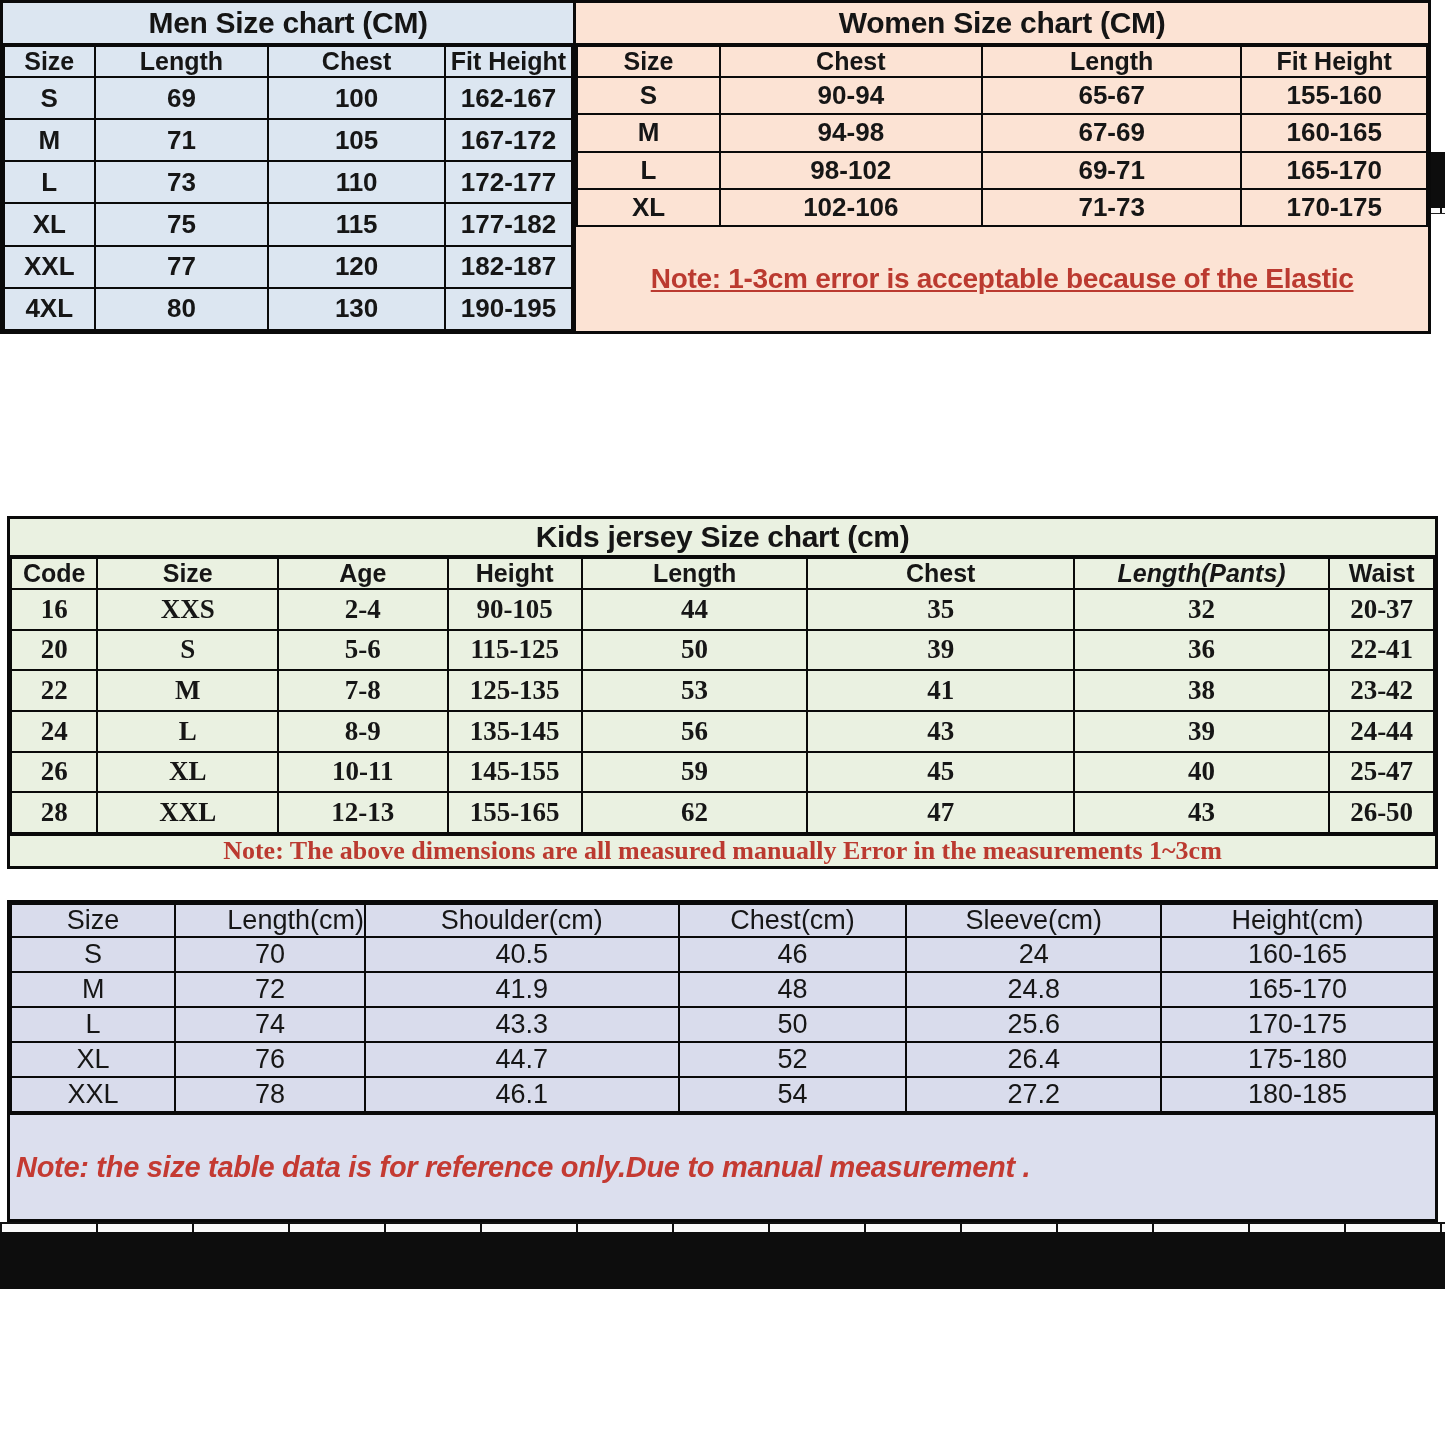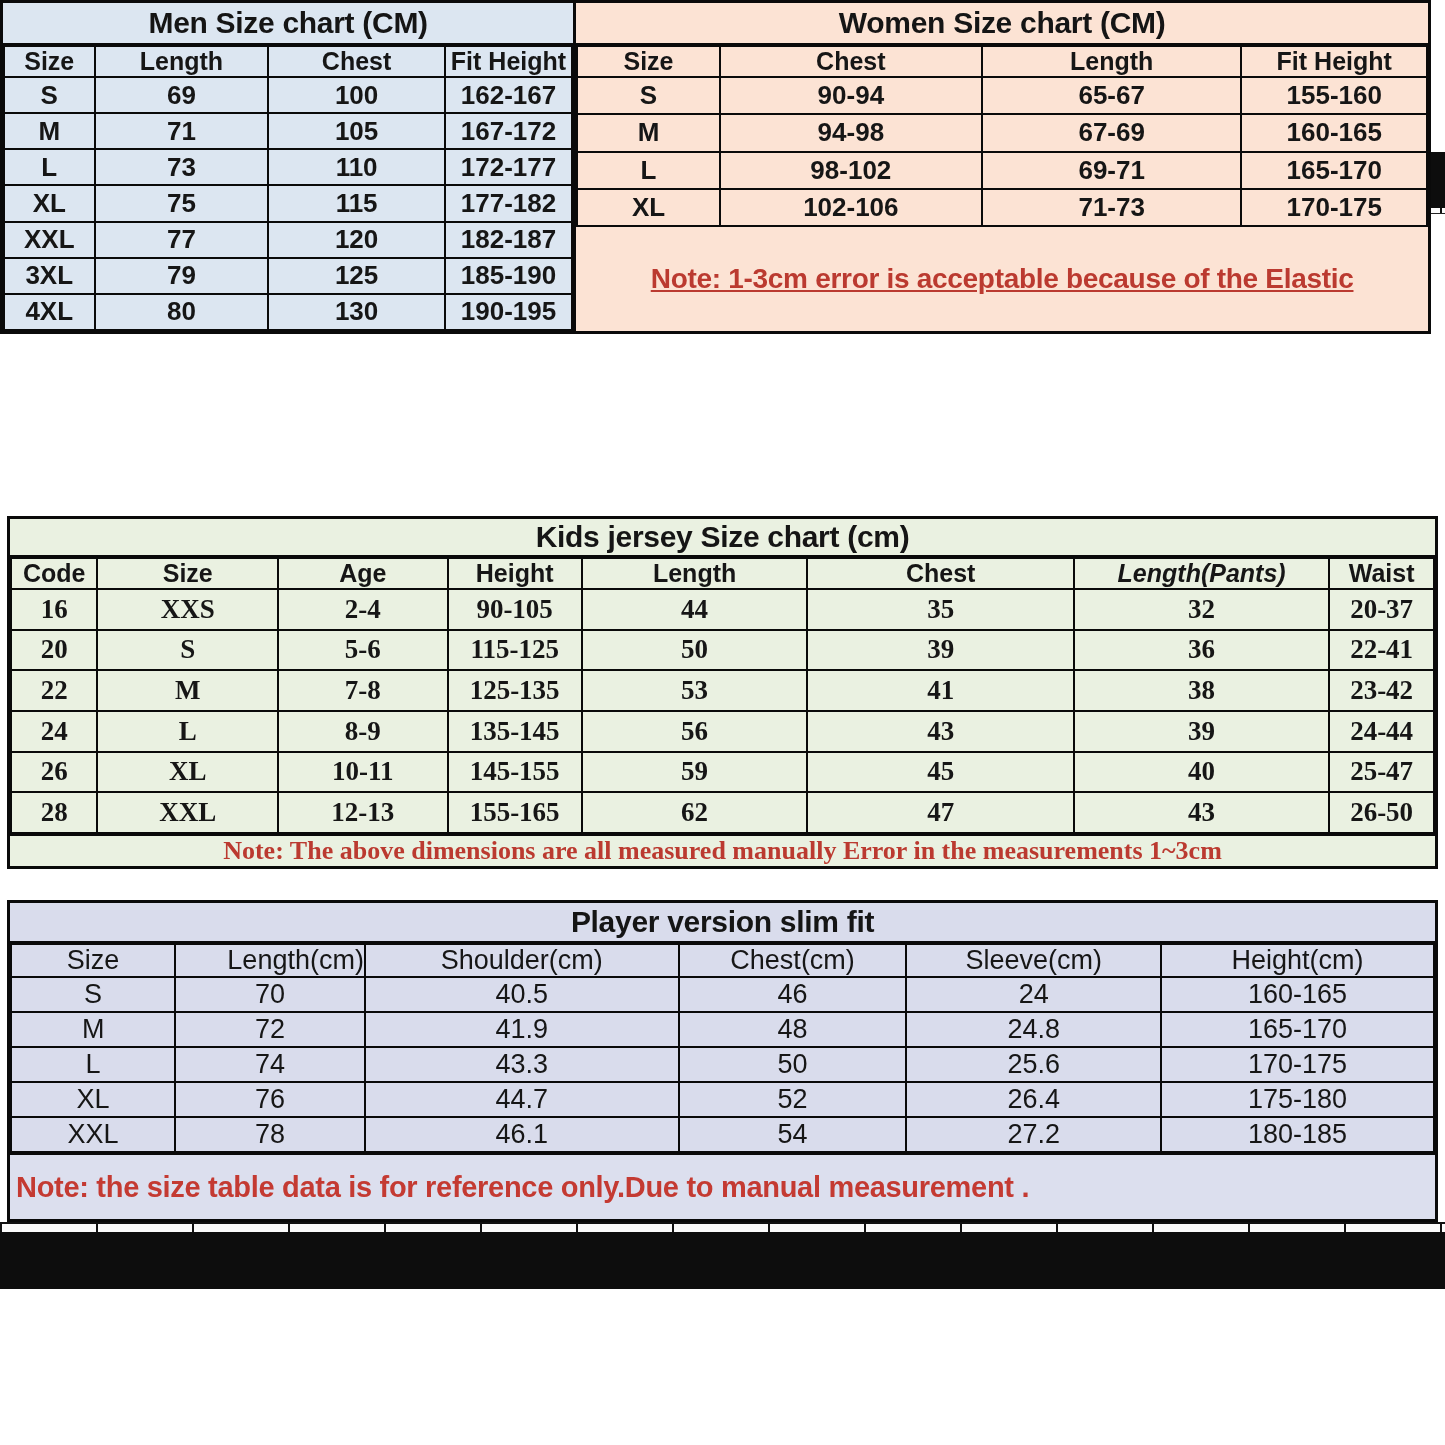--- a/index.html
+++ b/index.html
@@ -70,21 +70,21 @@
     flex:1 1 auto;display:flex;align-items:center;justify-content:center;
     font-size:28px;text-decoration:underline;letter-spacing:-0.3px;
   }
   #kids-note{
     flex:1 1 auto;display:flex;align-items:center;justify-content:center;
     font-family:"Liberation Serif",serif;font-size:26px;border-top:2px solid #0a0a0a;
   }
   #player-footnote{
     flex:1 1 auto;border-top:2px solid #0a0a0a;background:#dcdfee;
     font-size:29px;line-height:36px;padding-left:6px;letter-spacing:-0.3px;
-    color:#c43a32;font-weight:bold;display:flex;flex-direction:column;justify-content:center;
+    color:#c43a32;font-weight:bold;display:flex;flex-direction:column;justify-content:center;font-style:italic;
   }
 </style>
 </head>
 <body>
 
 <div id="canvas">
 
   <div class="black-bar" id="black-bar-top"></div>
   <div class="tick-strip" id="strip-top"></div>
 
@@ -124,26 +124,20 @@
               <td>XL</td>
               <td>75</td>
               <td>115</td>
               <td>177-182</td>
             </tr>
             <tr>
               <td>XXL</td>
               <td>77</td>
               <td>120</td>
               <td>182-187</td>
-            </tr>
-            <tr>
-              <td>3XL</td>
-              <td>79</td>
-              <td>125</td>
-              <td>185-190</td>
             </tr>
             <tr>
               <td>4XL</td>
               <td>80</td>
               <td>130</td>
               <td>190-195</td>
             </tr>
           </tbody>
       </table>
     </div>
@@ -266,21 +260,20 @@
             <td>47</td>
             <td>43</td>
             <td>26-50</td>
           </tr>
         </tbody>
     </table>
     <div id="kids-note" class="note-red">Note: The above dimensions are all measured manually Error in the measurements 1~3cm</div>
   </div>
 
   <div class="section" id="player-section">
-    <div class="sec-title">Player version slim fit</div>
     <table id="player-table">
       <thead>
           <tr>
             <th>Size</th>
             <th>Length(cm)</th>
             <th>Shoulder(cm)</th>
             <th>Chest(cm)</th>
             <th>Sleeve(cm)</th>
             <th>Height(cm)</th>
           </tr>

